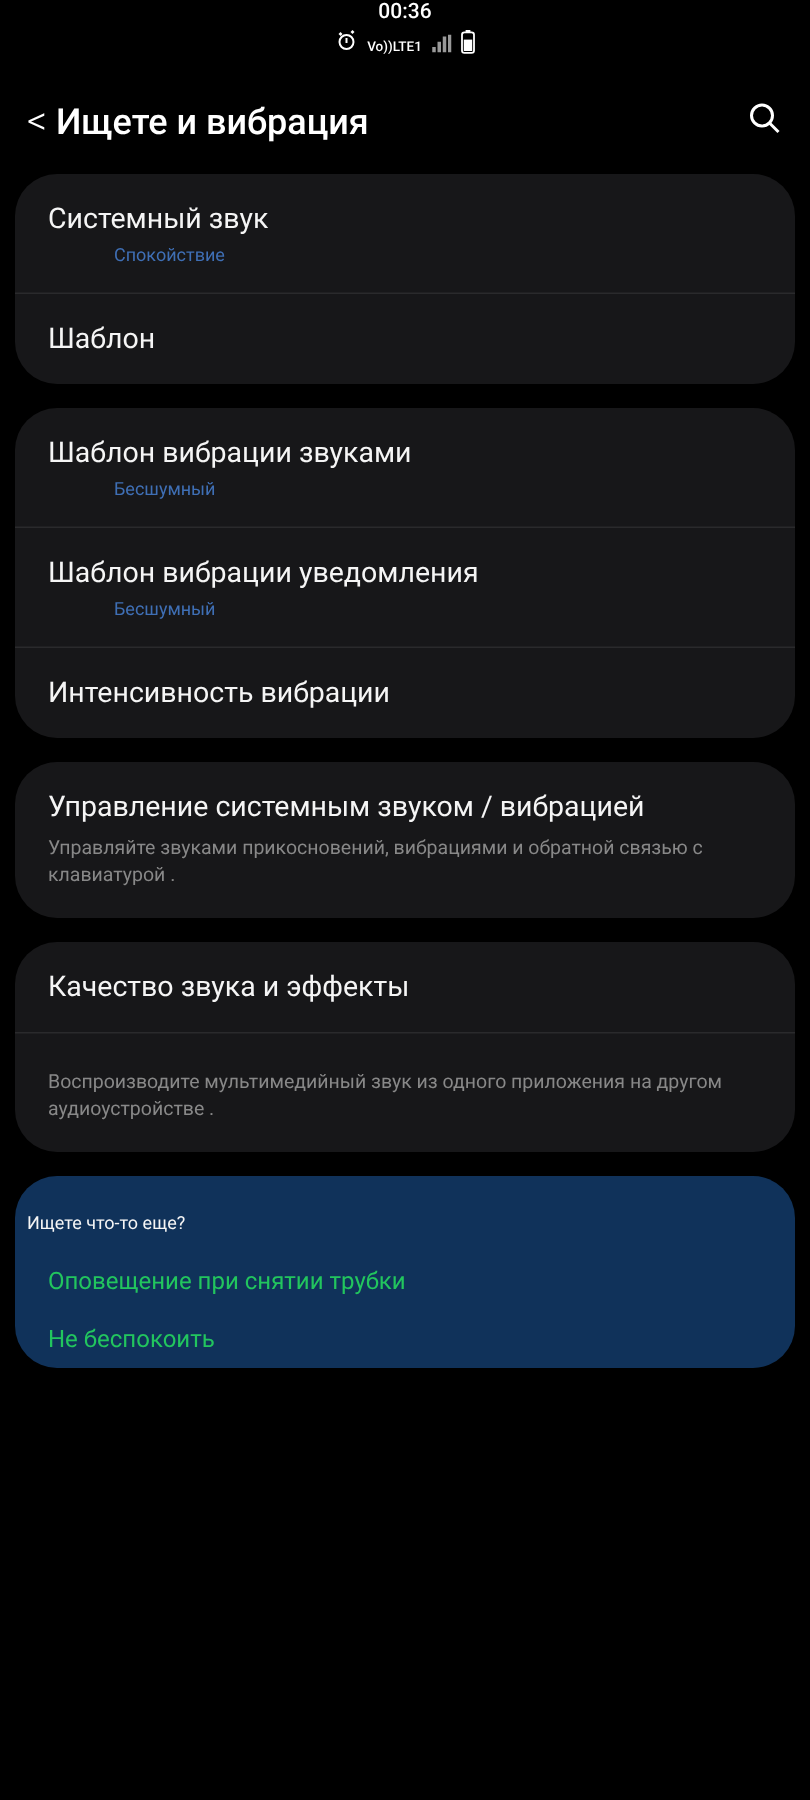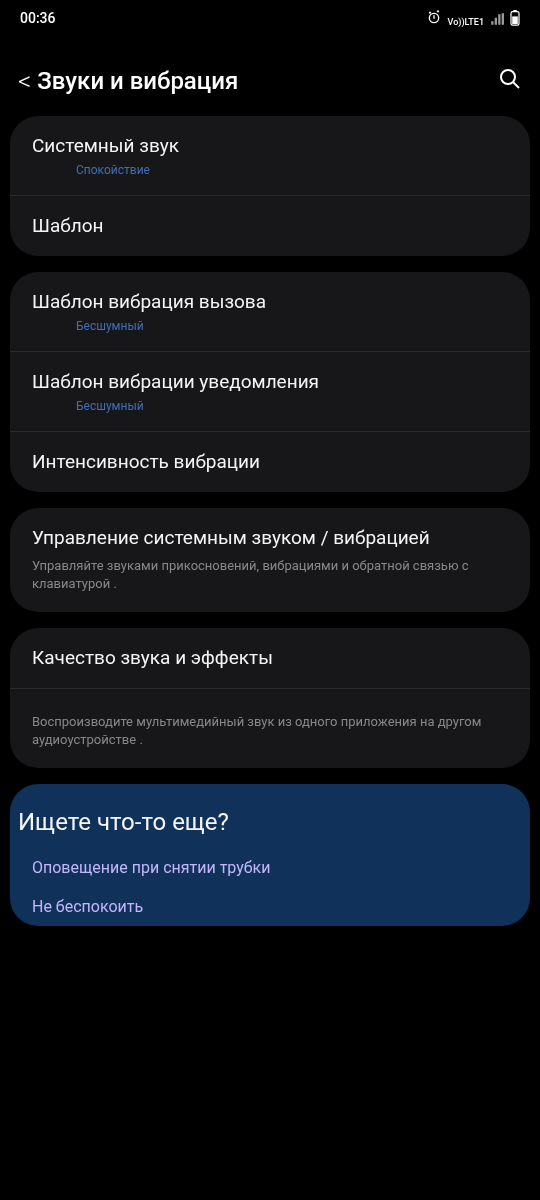--- a/index.html
+++ b/index.html
@@ -12,20 +12,21 @@
       overflow: hidden;
     }
     .status-bar {
       height: 36px;
       display: flex;
       justify-content: space-between;
       align-items: center;
       padding: 0 20px;
       font-size: 14px;
       font-weight: 500;
+      flex-direction: column;
     }
     .status-right {
       display: flex;
       align-items: flex-end;
       gap: 6px;
       font-size: 11px;
     }
     .status-icon { display: inline-flex; align-items: center; }
     .header {
       display: flex;
@@ -84,27 +85,27 @@
       margin-top: 4px;
       margin-left: 44px;
     }
     .row-desc {
       font-size: 13px;
       color: #888888;
       margin-top: 6px;
       line-height: 1.4;
     }
     .suggest-title {
-      font-size: 24px;
+      font-size: 12px;
       color: #f5f5f5;
       padding: 24px 22px 12px 8px;
     }
     .suggest-link {
       font-size: 16px;
-      color: #c4b5fd;
+      color: #22c55e;
       padding: 10px 22px;
     }
     .lte-icon { font-size: 9px; line-height: 0.9; }
   </style>
 </head>
 <body>
 
 <div class="status-bar">
   <span>00:36</span>
   <div class="status-right">
@@ -129,21 +130,21 @@
           <rect x="4" y="0" width="4" height="2" fill="#ffffff"></rect>
           <rect x="2.5" y="8" width="7" height="9.5" fill="#ffffff"></rect>
         </svg>
     </span>
   </div>
 </div>
 
 <div class="header">
   <div class="header-left">
     <span class="back-arrow">&lt;</span>
-    <span class="header-title">Звуки и вибрация</span>
+    <span class="header-title">Ищете и вибрация</span>
   </div>
   <span class="search-icon">
     <svg viewBox="0 0 24 24">
         <circle cx="10" cy="10" r="7"></circle>
         <line x1="21" y1="21" x2="15" y2="15"></line>
       </svg>
   </span>
 </div>
 
 <div class="content">
@@ -153,21 +154,21 @@
       <div class="row-title">Системный звук</div>
       <div class="row-sub">Спокойствие</div>
     </div>
     <div class="row">
       <div class="row-title">Шаблон</div>
     </div>
   </div>
 
   <div class="card">
     <div class="row row-divider">
-      <div class="row-title">Шаблон вибрация вызова</div>
+      <div class="row-title">Шаблон вибрации звуками</div>
       <div class="row-sub">Бесшумный</div>
     </div>
     <div class="row row-divider">
       <div class="row-title">Шаблон вибрации уведомления</div>
       <div class="row-sub">Бесшумный</div>
     </div>
     <div class="row">
       <div class="row-title">Интенсивность вибрации</div>
     </div>
   </div>

